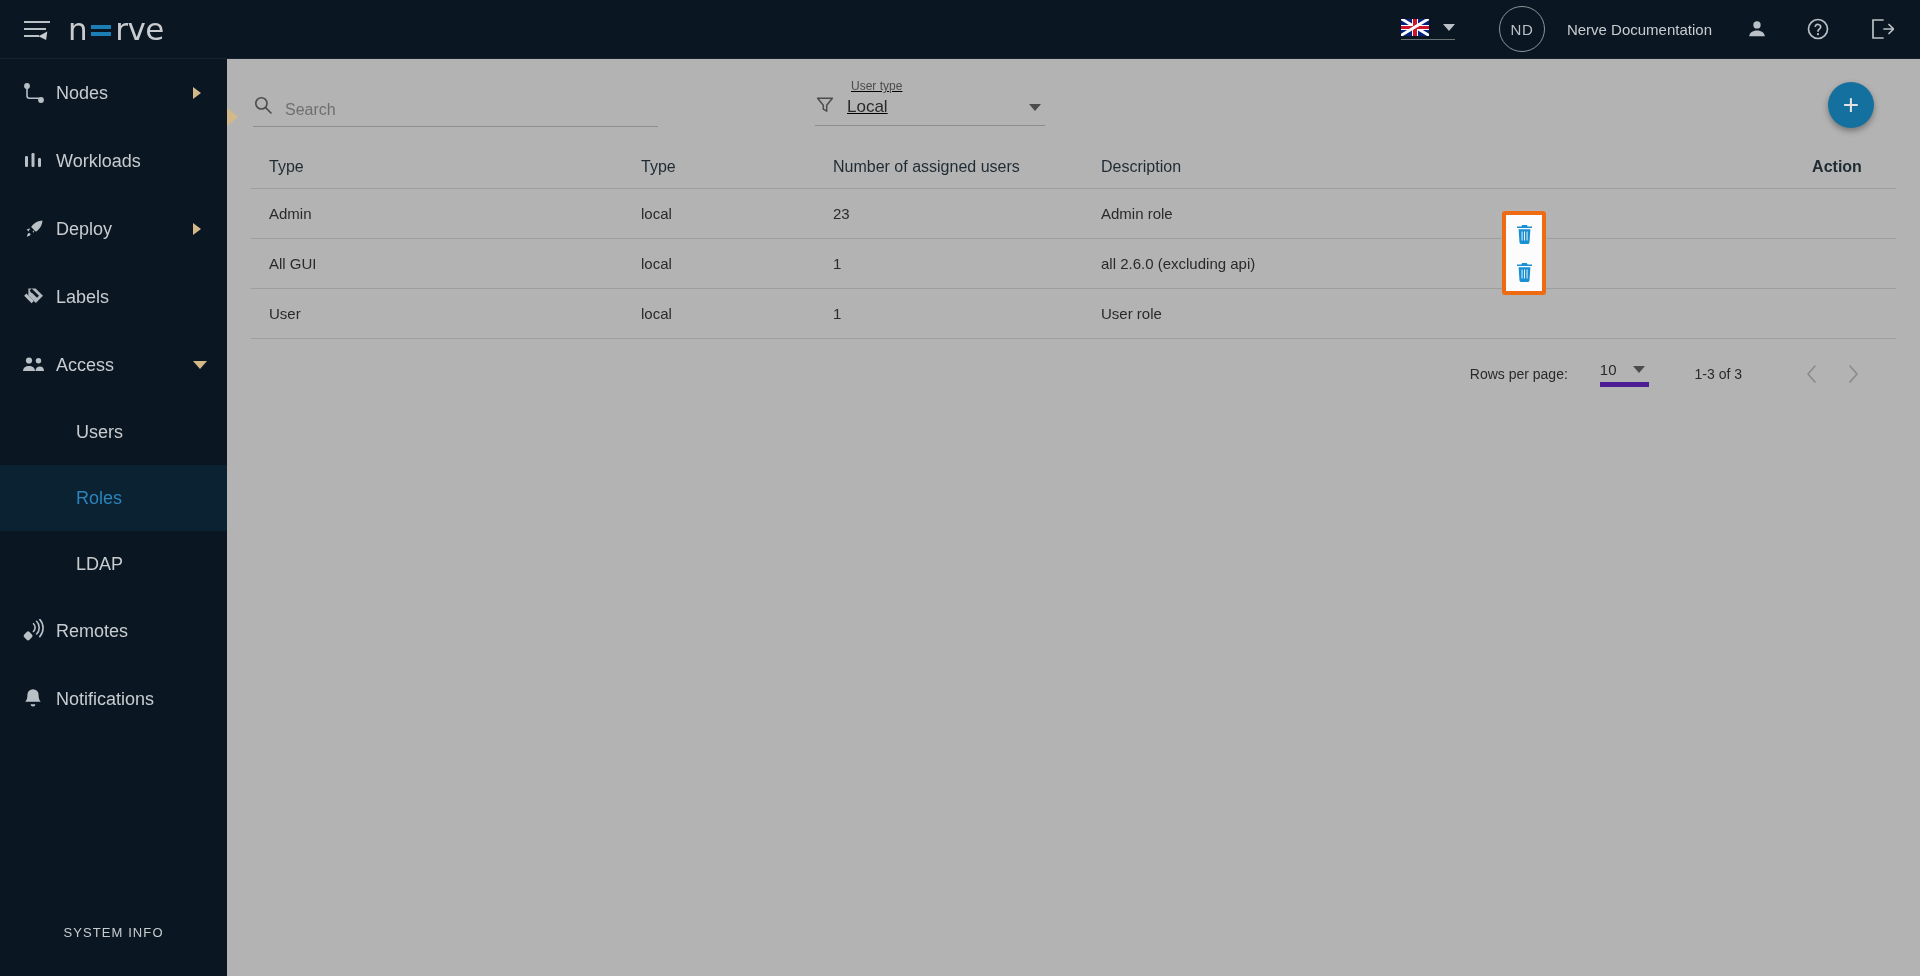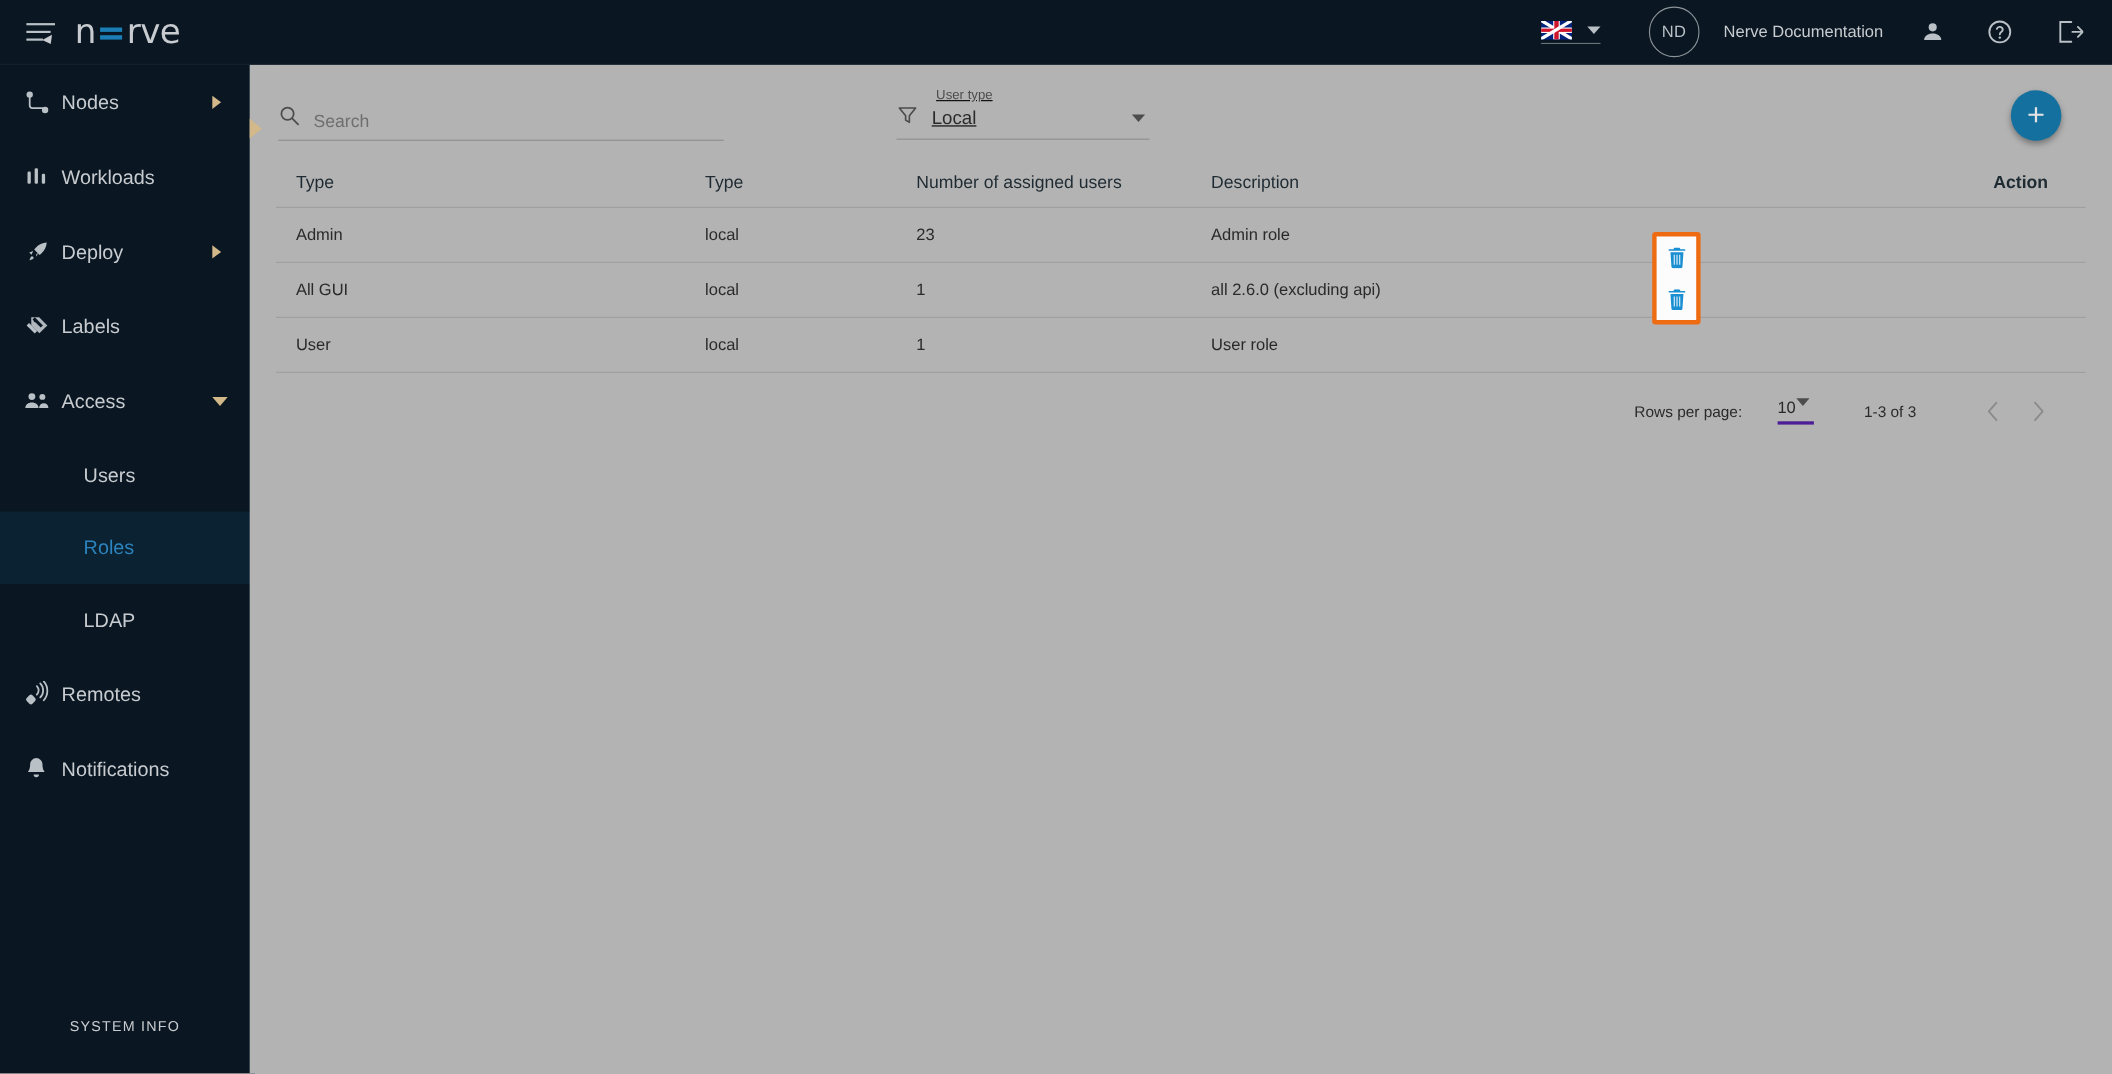--- a/index.html
+++ b/index.html
@@ -192,22 +192,22 @@
     display: flex; flex-direction: column; align-items: center;
     justify-content: space-around; z-index: 5;
   }
 
   .pager {
     display: flex; align-items: center; justify-content: flex-end;
     gap: 0; height: 62px; padding-right: 46px; margin-top: 4px;
   }
   .pager .rpp-label { font-size: 14px; color: #2a2a2a; margin-right: 32px; padding-left: 10px; }
   .pager .rpp-select {
-    display: flex; align-items: flex-start; 
-    border-bottom: 3px solid #4c1d95; padding-bottom: 4px;
+    display: flex; align-items: center; gap: 16px;
+    border-bottom: 5px solid #4c1d95; padding-bottom: 4px;
     margin-right: 46px; cursor: pointer;
   }
   .pager .rpp-value { font-size: 15px; color: #2a2a2a; }
   .pager .range { font-size: 14px; color: #2a2a2a; margin-right: 48px; }
   .pager .navbtn { width: 42px; display: flex; justify-content: center; cursor: pointer; }
 </style>
 </head>
 <body>
 
 <div id="app">

